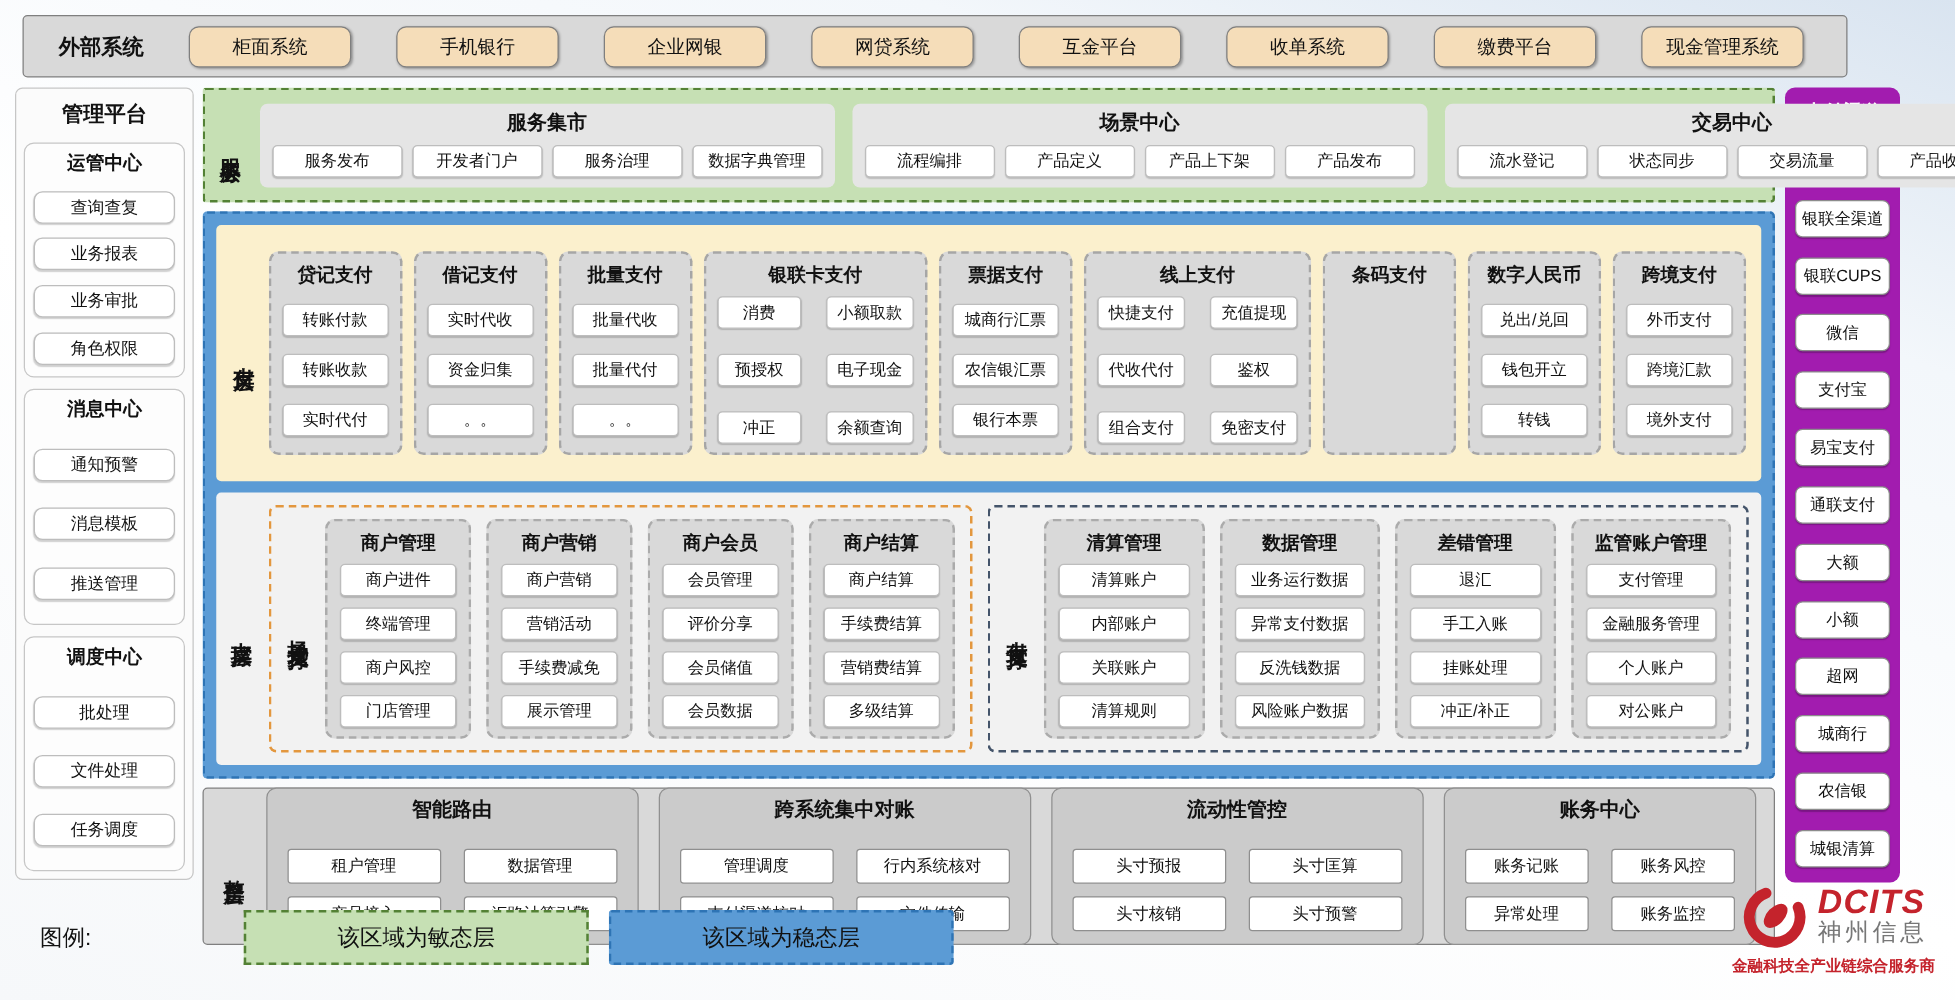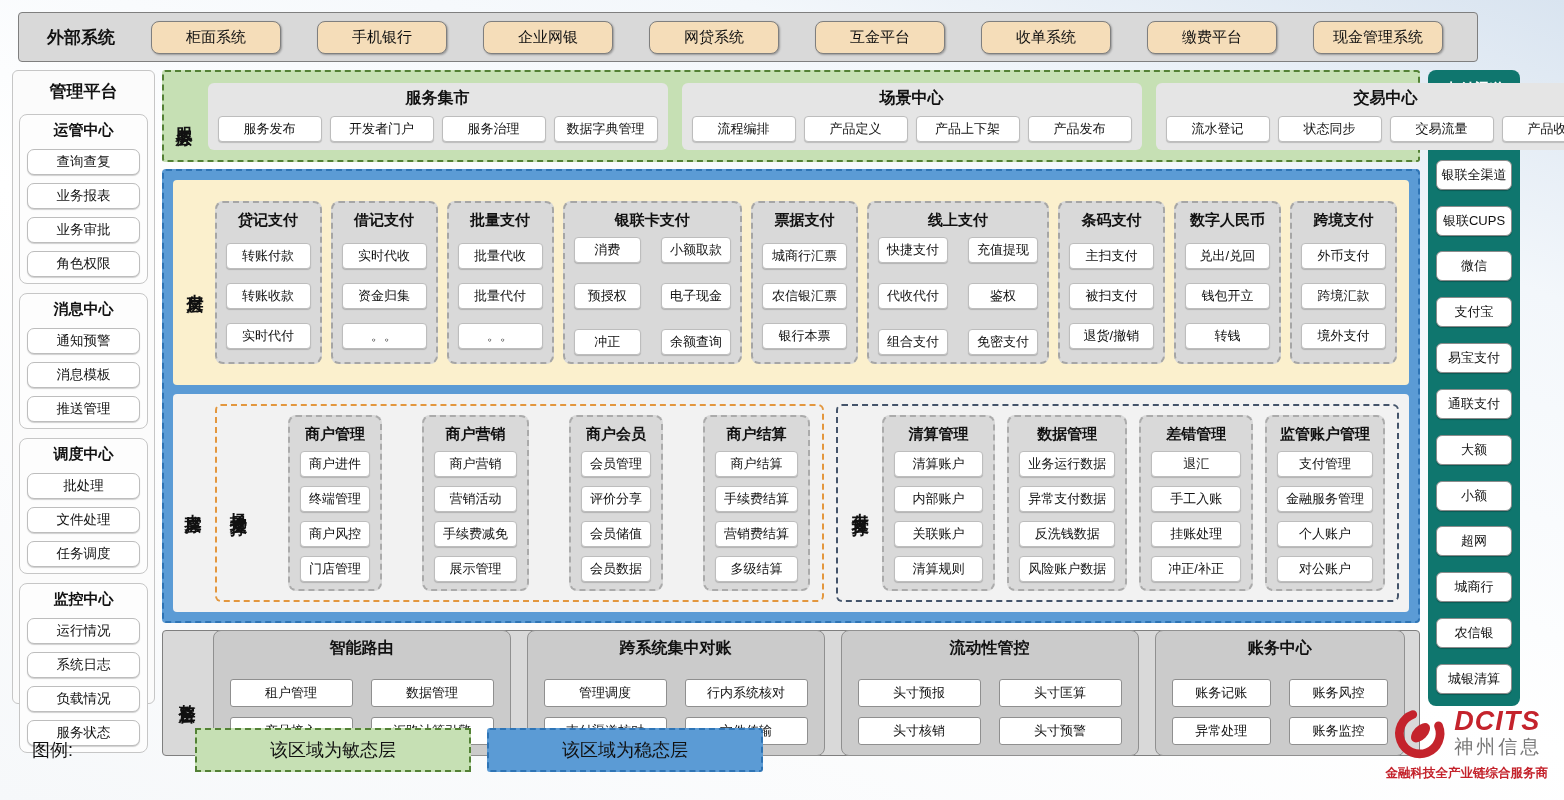--- a/index.html
+++ b/index.html
@@ -15,21 +15,21 @@
   .topbar-label{font-weight:700;font-size:17px;white-space:nowrap;margin-left:12px;}
   .topbar-items{flex:1;display:flex;justify-content:space-around;align-items:center;}
   .tanbtn{background:#f5ddb9;border:1px solid #7f7f7f;border-radius:8px;width:128px;padding:6px 0;text-align:center;font-size:15px;box-shadow:1px 1px 2px rgba(0,0,0,.3);white-space:nowrap;}
   
   .lpanel{position:absolute;left:12px;top:70px;width:143px;height:634px;background:#fbfbfb;border:1px solid #c6c6c6;border-radius:6px;box-sizing:border-box;display:flex;flex-direction:column;padding:6px;gap:9px;}
   .lpanel-title{font-weight:700;font-size:17px;text-align:center;padding:3px 0 2px;}
   .lgroup{border:1px solid #c6c6c6;border-radius:8px;background:#fdfdfd;padding:6px 7px;display:flex;flex-direction:column;gap:9px;flex:1;}
   .lgroup-title{font-weight:700;font-size:15px;text-align:center;}
   .lgroup .wbtn{border-radius:7px;font-size:13.5px;padding:3px 2px;}
   
-  .rpanel{position:absolute;left:1428px;top:70px;width:92px;height:636px;background:#0f766e;border-radius:8px;box-sizing:border-box;display:flex;flex-direction:column;align-items:stretch;padding:10px 8px;gap:13px;}
+  .rpanel{position:absolute;left:1428px;top:70px;width:92px;height:636px;background:#a21caf;border-radius:8px;box-sizing:border-box;display:flex;flex-direction:column;align-items:stretch;padding:10px 8px;gap:13px;}
   .rpanel-title{color:#fff;font-weight:700;font-size:15px;text-align:center;}
   .rbtn{background:#fff;border:1px solid #8c8c8c;border-radius:6px;padding:5px 1px;font-size:13px;text-align:center;white-space:nowrap;box-shadow:0 1px 1px rgba(0,0,0,.25);}
   
   .main{position:absolute;left:162px;top:70px;width:1258px;display:flex;flex-direction:column;gap:7px;}
   
   .sband{background:#c6e0b4;border:2px dashed #538135;border-radius:3px;display:flex;align-items:center;gap:14px;padding:8px 10px;box-sizing:border-box;height:92px;}
   .spanel{background:#e5e5e5;border-radius:6px;flex:1;padding:5px 10px 8px;}
   .spanel-title{font-weight:700;font-size:16px;text-align:center;margin-bottom:7px;white-space:nowrap;}
   .srow{display:flex;justify-content:space-evenly;gap:8px;}
   .srow .wbtn{min-width:86px;}
@@ -38,21 +38,21 @@
   .pband{background:#fbf0cd;border-radius:4px;display:flex;align-items:center;gap:10px;padding:21px 12px;}
   .pcols{display:flex;gap:9px;flex:1;}
   .pcol{background:#d9d9d9;border:2px dashed #a6a6a6;border-radius:8px;padding:7px 9px;flex:1 1 0;display:flex;flex-direction:column;}
   .pcol.wide{flex:1.85 1 0;}
   .ctitle{font-weight:700;font-size:15px;text-align:center;margin:1px 0 7px;white-space:nowrap;}
   .items{display:flex;flex-direction:column;gap:8px;flex:1;justify-content:space-evenly;}
   .pcol.wide .items{display:grid;grid-template-columns:1fr 1fr;gap:20px;}
   
   .supband{background:#f2f2f2;border-radius:4px;display:flex;align-items:center;gap:12px;padding:10px 10px;}
   .sgroup{border:2px dashed;border-radius:6px;display:flex;align-items:center;gap:12px;padding:9px 12px;flex:1;}
-  .sgroup.scene{border-color:#e3973e;flex:0.92;gap:40px;}
+  .sgroup.scene{border-color:#e3973e;flex:0.92;}
   .sgroup.paysup{border-color:#44546a;}
   .scol{background:#d9d9d9;border:2px dashed #ababab;border-radius:8px;padding:7px 10px;flex:1;display:flex;flex-direction:column;}
   .scol .items{gap:9px;}
   
   .iband{background:#d9d9d9;border:1px solid #7f7f7f;border-radius:4px;display:flex;align-items:center;gap:16px;padding:10px 14px;box-sizing:border-box;height:126px;}
   .ipanel{background:#cbcbcb;border:1px solid #909090;border-radius:8px;padding:6px 16px 10px;flex:1;}
   .ipanel.narrow{flex:0.82;}
   .igrid{display:grid;grid-template-columns:1fr 1fr;gap:10px 18px;}
   .iband .wbtn{border-radius:3px;box-shadow:none;border-color:#8f8f8f;padding:4px 6px;}
   .ipanel .ctitle{font-size:16px;margin-bottom:20px;}
@@ -109,30 +109,20 @@
         <div class="wbtn">推送管理</div>
       </div>
   </div>
   <div class="lgroup">
     <div class="lgroup-title">调度中心</div>
     <div class="items">
 
     <div class="wbtn">批处理</div>
         <div class="wbtn">文件处理</div>
         <div class="wbtn">任务调度</div>
-      </div>
-  </div>
-  <div class="lgroup">
-    <div class="lgroup-title">监控中心</div>
-    <div class="items">
-
-    <div class="wbtn">运行情况</div>
-        <div class="wbtn">系统日志</div>
-        <div class="wbtn">负载情况</div>
-        <div class="wbtn">服务状态</div>
       </div>
   </div>
 </div>
 
 <div class="rpanel">
   <div class="rpanel-title">支付渠道</div>
   <div style="display:flex;flex-direction:column;gap:14px;flex:1;justify-content:space-evenly;">
 
   <div class="rbtn">银联无卡</div>
       <div class="rbtn">银联全渠道</div>
@@ -246,26 +236,20 @@
           <div class="wbtn">快捷支付</div>
               <div class="wbtn">充值提现</div>
               <div class="wbtn">代收代付</div>
               <div class="wbtn">鉴权</div>
               <div class="wbtn">组合支付</div>
               <div class="wbtn">免密支付</div>
             </div>
         </div>
         <div class="pcol">
           <div class="ctitle">条码支付</div>
-          <div class="items">
-
-          <div class="wbtn">主扫支付</div>
-              <div class="wbtn">被扫支付</div>
-              <div class="wbtn">退货/撤销</div>
-            </div>
         </div>
         <div class="pcol">
           <div class="ctitle">数字人民币</div>
           <div class="items">
 
           <div class="wbtn">兑出/兑回</div>
               <div class="wbtn">钱包开立</div>
               <div class="wbtn">转钱</div>
             </div>
         </div>

